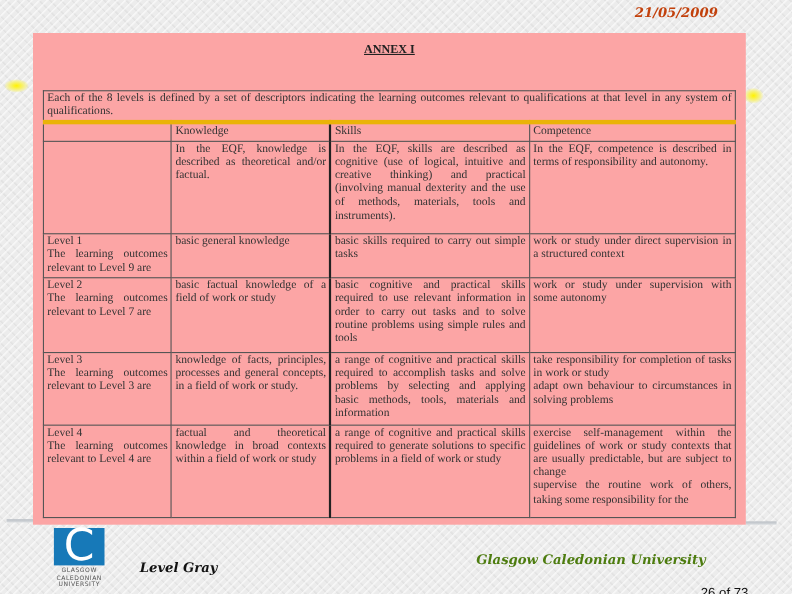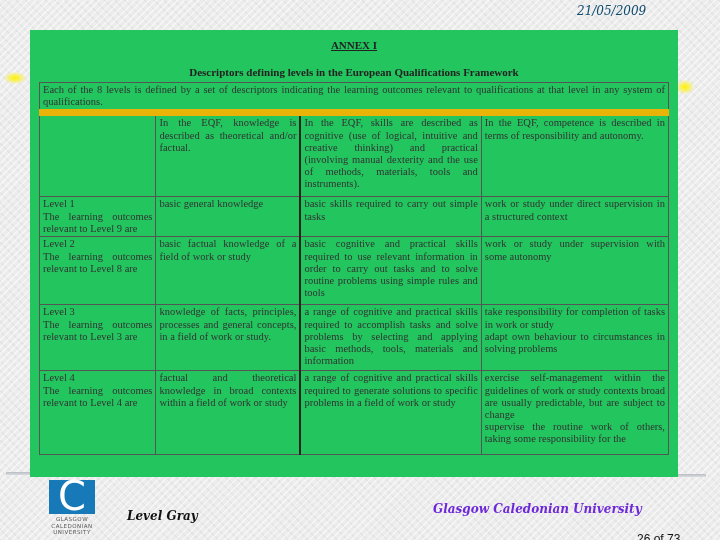--- a/index.html
+++ b/index.html
@@ -6,30 +6,30 @@
     body {
       width:720px; height:540px; position:relative; overflow:hidden;
       background-color:#ececec;
       background-image:
         repeating-linear-gradient(135deg, rgba(255,255,255,0.55) 0px, rgba(255,255,255,0.55) 1px, rgba(0,0,0,0) 2px, rgba(0,0,0,0) 5px),
         repeating-linear-gradient(45deg, rgba(200,200,200,0.25) 0px, rgba(200,200,200,0.25) 1px, rgba(0,0,0,0) 2px, rgba(0,0,0,0) 7px);
       font-family:"Liberation Serif", serif;
     }
     .date {
       position:absolute; left:577px; top:4px;
-      font-family:"DejaVu Serif", serif; font-style:italic; font-weight:normal;
-      font-size:12px; color:#0c4a6e;
+      font-family:"DejaVu Serif", serif; font-style:italic; font-weight:bold;
+      font-size:12px; color:#c2410c;
     }
     .sparkle { position:absolute; width:22px; height:12px; border-radius:50%;
       background:radial-gradient(ellipse at center, #fff200 0%, #f5f08a 45%, rgba(255,255,255,0) 75%); }
     .sparkle.left { left:4px; top:72px; }
     .sparkle.right { left:676px; top:80px; width:18px; height:14px; }
     .panel {
       position:absolute; left:30px; top:30px; width:648px; height:447px;
-      background:#22c55e;
+      background:#fca5a5;
     }
     .shadow-line { position:absolute; height:3px; background:linear-gradient(to bottom,#b9bec4,#d9dcdf); }
     .shadow-line.left { left:6px; top:472px; width:24px; }
     .shadow-line.right { left:678px; top:474px; width:28px; }
     .annex {
       position:absolute; left:0; right:0; top:9px; text-align:center;
       font-size:11px; font-weight:bold; text-decoration:underline; color:#222;
     }
     .subtitle {
       position:absolute; left:0; right:0; top:36px; text-align:center;
@@ -37,21 +37,21 @@
     }
     table.eqf {
       position:absolute; left:9px; top:52px; width:630px;
       border-collapse:collapse; font-size:10.5px; line-height:12.2px; color:#333;
       border:1.5px solid #222;
     }
     table.eqf td {
       border:1px solid #555; vertical-align:top; padding:1px 3px 1px 3px;
       text-align:justify;
     }
-    table.eqf td.intro { border-bottom:7px solid #eab308; }
+    table.eqf td.intro { border-bottom:4px solid #eab308; }
     .col-level { width:112px; }
     .col-knowledge { width:139px; }
     .col-skills { width:174px; }
     .col-competence { width:180px; }
     td.italic { }
     td.thick-left { border-left:2px solid #222 !important; }
     .footer-logo {
       position:absolute; left:47px; top:480px; width:50px; height:56px;
     }
     .logo-box {
@@ -64,50 +64,55 @@
     .logo-text {
       position:absolute; left:0; width:50px; top:36px; text-align:center;
       font-family:"DejaVu Sans", sans-serif; font-size:5.5px; line-height:6.5px; color:#555; letter-spacing:0.5px;
     }
     .author {
       position:absolute; left:127px; top:509px;
       font-family:"DejaVu Serif", serif; font-style:italic; font-weight:bold; font-size:12px; color:#111;
     }
     .university {
       position:absolute; left:433px; top:502px;
-      font-family:"DejaVu Serif", serif; font-style:italic; font-weight:bold; font-size:12px; color:#6d28d9;
+      font-family:"DejaVu Serif", serif; font-style:italic; font-weight:bold; font-size:12px; color:#4d7c0f;
     }
     .page-num {
       position:absolute; left:637px; top:532px;
       font-family:"Liberation Sans", sans-serif; font-size:12px; color:#111;
     }
   </style>
 </head>
 <body>
 
 <div class="date">21/05/2009</div>
 <div class="sparkle left"></div>
 <div class="sparkle right"></div>
 <div class="shadow-line left"></div>
 <div class="shadow-line right"></div>
 
 <div class="panel">
   <div class="annex">ANNEX I</div>
-  <div class="subtitle">Descriptors defining levels in the European Qualifications Framework</div>
 
   <table class="eqf">
     <colgroup>
       <col class="col-level">
         <col class="col-knowledge">
         <col class="col-skills">
         <col class="col-competence">
     </colgroup>
     <tbody>
         <tr>
       <td class="intro" colspan="4">Each of the 8 levels is defined by a set of descriptors indicating the learning outcomes relevant to qualifications at that level in any system of qualifications.</td>
+    </tr>
+    <tr>
+      <td></td>
+      <td>Knowledge</td>
+      <td class="thick-left">Skills</td>
+      <td>Competence</td>
     </tr>
     <tr style="height:84px;">
       <td></td>
       <td class="italic">In the EQF, knowledge is described as theoretical and/or factual.</td>
       <td class="italic thick-left">In the EQF, skills are described as cognitive (use of logical, intuitive and creative thinking) and practical (involving manual dexterity and the use of methods, materials, tools and instruments).</td>
       <td class="italic">In the EQF, competence is described in terms of responsibility and autonomy.</td>
     </tr>
 
     <tr style="height:40px;">
       <td>
@@ -117,21 +122,21 @@
       <td>basic general knowledge</td>
       <td class="thick-left">basic skills required to carry out simple tasks</td>
       <td>
         <div>work or study under direct supervision in a structured context</div>
       </td>
     </tr>
 
     <tr style="height:68px;">
       <td>
         <div>Level 2</div>
-        <div>The learning outcomes relevant to Level 8 are</div>
+        <div>The learning outcomes relevant to Level 7 are</div>
       </td>
       <td>basic factual knowledge of a field of work or study</td>
       <td class="thick-left">basic cognitive and practical skills required to use relevant information in order to carry out tasks and to solve routine problems using simple rules and tools</td>
       <td>
         <div>work or study under supervision with some autonomy</div>
       </td>
     </tr>
 
     <tr style="height:66px;">
       <td>
@@ -147,21 +152,21 @@
     </tr>
 
     <tr style="height:84px;margin-top:22px;">
       <td>
         <div>Level 4</div>
         <div>The learning outcomes relevant to Level 4 are</div>
       </td>
       <td>factual and theoretical knowledge in broad contexts within a field of work or study</td>
       <td class="thick-left">a range of cognitive and practical skills required to generate solutions to specific problems in a field of work or study</td>
       <td>
-        <div>exercise self-management within the guidelines of work or study contexts broad are usually predictable, but are subject to change</div>
+        <div>exercise self-management within the guidelines of work or study contexts that are usually predictable, but are subject to change</div>
         <div>supervise the routine work of others, taking some responsibility for the</div>
       </td>
     </tr>
   </tbody>
     </table>
 </div>
 
 <div class="footer-logo">
   <div class="logo-box">
     <div class="logo-c">C</div>

